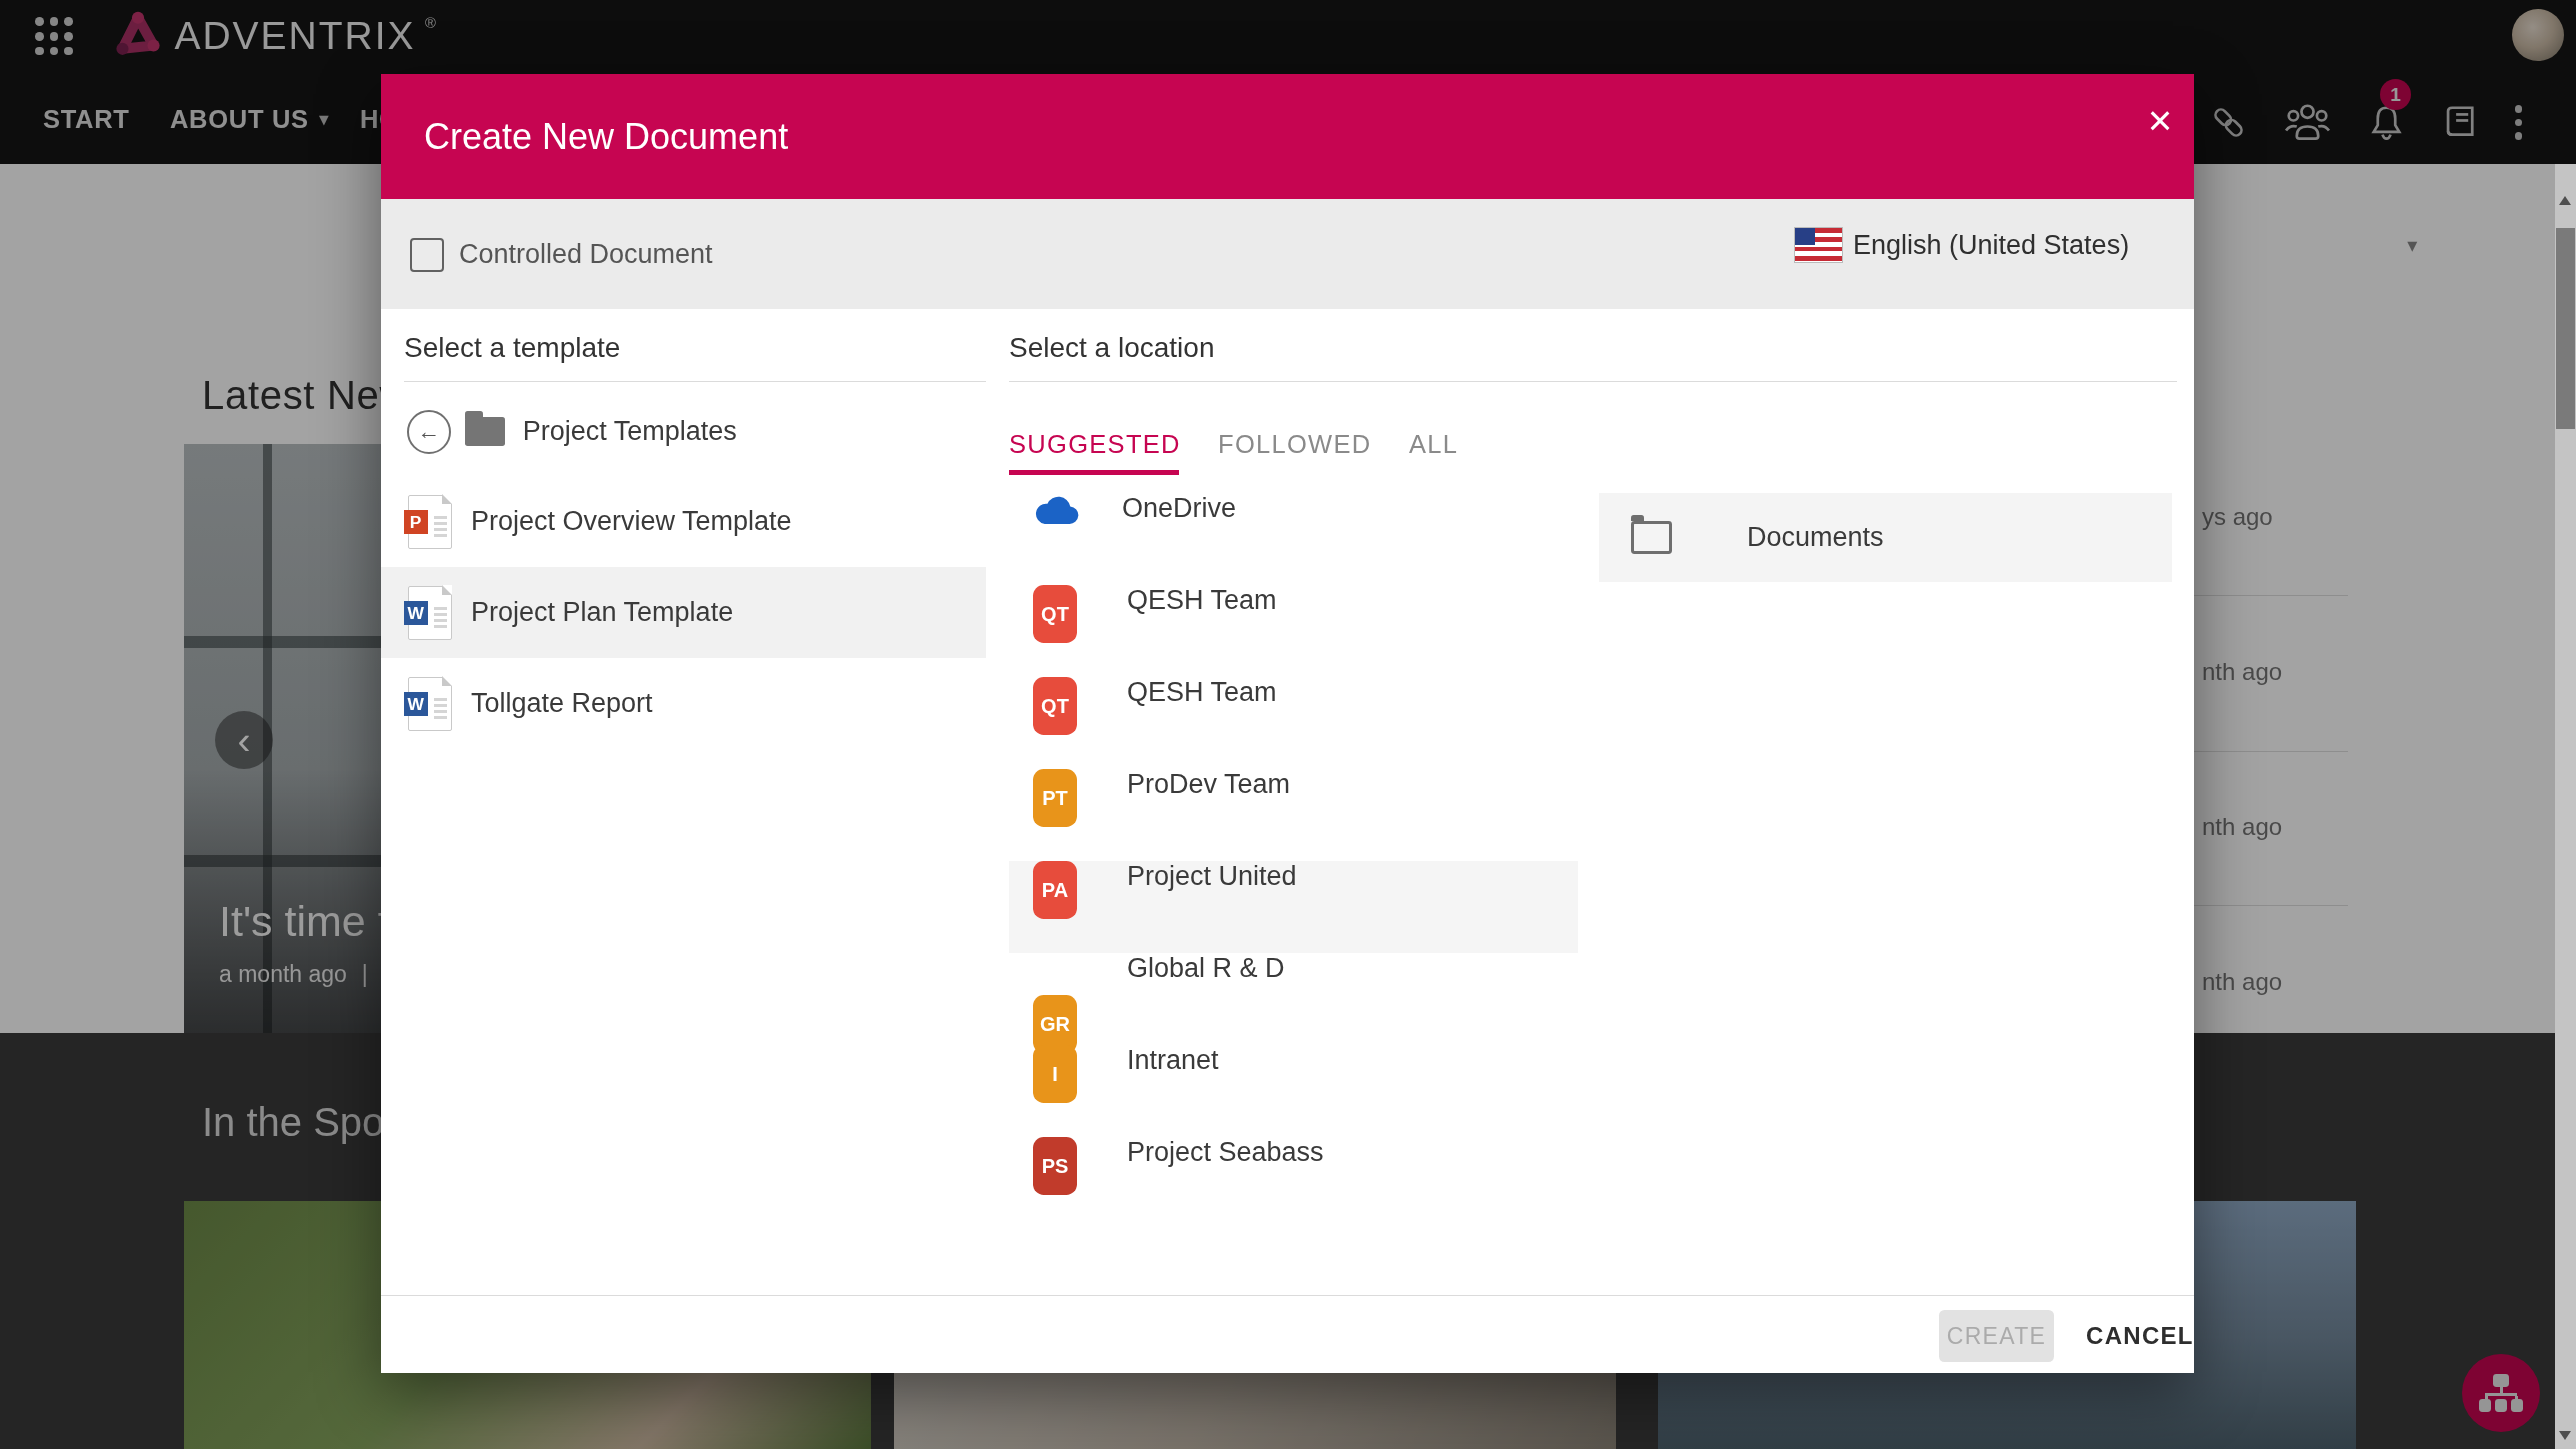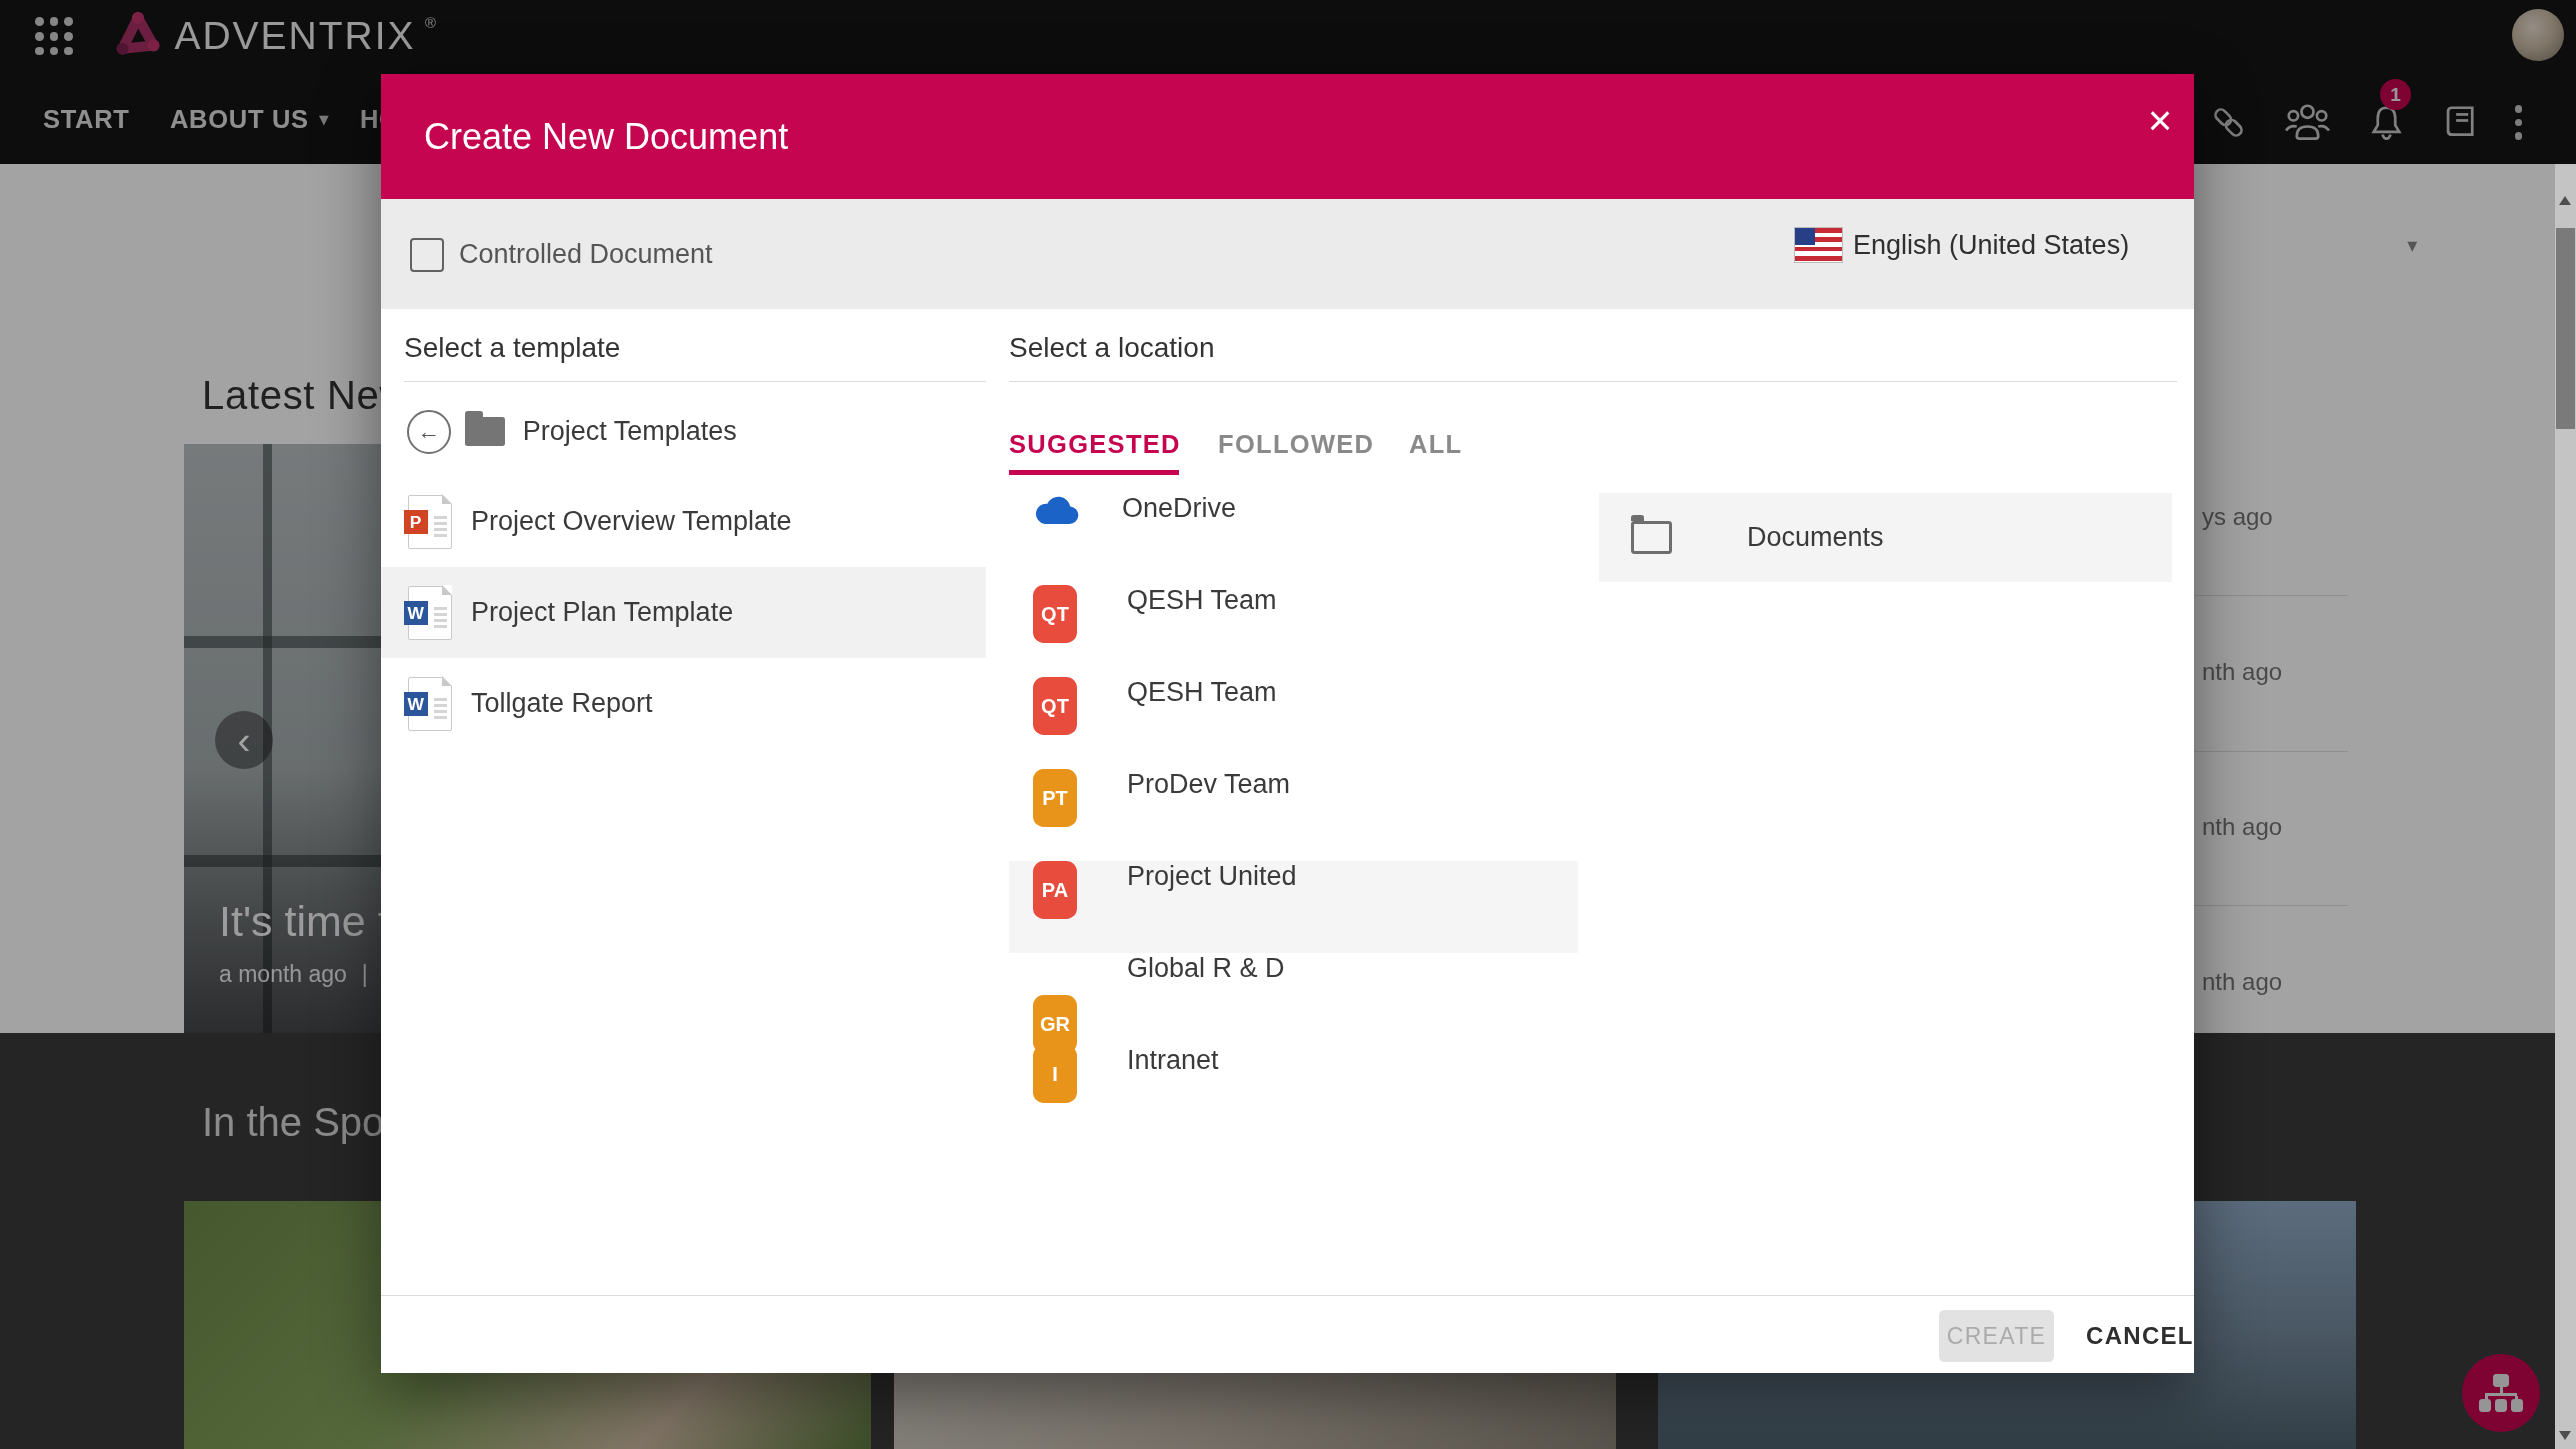--- a/index.html
+++ b/index.html
@@ -102,21 +102,21 @@
         margin:0 19px 0 27px;}
   .doc-icon::after{content:"";position:absolute;right:-1.3px;top:-1.3px;width:0;height:0;
         border-left:10.7px solid #c9c9c9;border-top:10.7px solid #fff;}
   .doc-sq{position:absolute;left:-5.4px;top:14.8px;width:24px;height:24px;color:#fff;font-size:17.4px;font-weight:700;
         display:flex;align-items:center;justify-content:center;}
   .doc-lines{position:absolute;right:4px;top:20px;width:13.4px;height:24px;
         background:repeating-linear-gradient(180deg,#d5d5d5 0 2.7px,#fff 2.7px 6px);}
   .ppt{background:#d04423;}
   .word{background:#2b579a;}
 
-  .tab{font-size:25.5px;font-weight:700;letter-spacing:1.3px;color:#8a8a8a;position:absolute;top:356px;}
+  .tab{font-size:25.5px;font-weight:400;letter-spacing:1.3px;color:#8a8a8a;position:absolute;top:356px;}
   .tab.active{color:#C60551;}
   .tab-underline{position:absolute;top:396px;height:5.4px;width:170px;background:#C60551;}
 
   .loc-row{position:absolute;width:569px;height:92px;display:flex;align-items:flex-start;}
   .loc-row.sel{background:#f5f5f5;}
   .loc-badge{width:44px;height:58px;border-radius:10.7px;color:#fff;font-size:20px;font-weight:700;
         display:flex;align-items:center;justify-content:center;margin-left:24px;}
   .loc-label{font-size:27px;color:#3a3a3a;margin-left:50px;white-space:nowrap;}
   .loc-cloud{margin-left:19px;width:55px;display:flex;justify-content:center;}
   .doc-tile{position:absolute;left:1218px;top:419px;width:573px;height:89px;background:#f4f4f4;
@@ -371,20 +371,24 @@
     <div class="loc-row" style="left:628px;top:879px">
       <div class="loc-badge" style="background: rgb(232, 148, 26); margin-top: 42px;">GR</div>
       <div class="loc-label">Global R &amp; D</div>
     </div>
 
     <div class="loc-row" style="left:628px;top:971px">
       <div class="loc-badge" style="background: rgb(232, 148, 26);">I</div>
       <div class="loc-label">Intranet</div>
     </div>
 
+    <div class="loc-row" style="left:628px;top:1063px">
+      <div class="loc-badge" style="background: rgb(193, 59, 43);">PS</div>
+      <div class="loc-label">Project Seabass</div>
+    </div>
 
     <div class="doc-tile">
       <div class="folder-line"></div>
       <div class="doc-tile-label">Documents</div>
     </div>
 
     <div class="footer-div"></div>
     <button class="btn-create" disabled="">CREATE</button>
     <button class="btn-cancel">CANCEL</button>
   </div>

